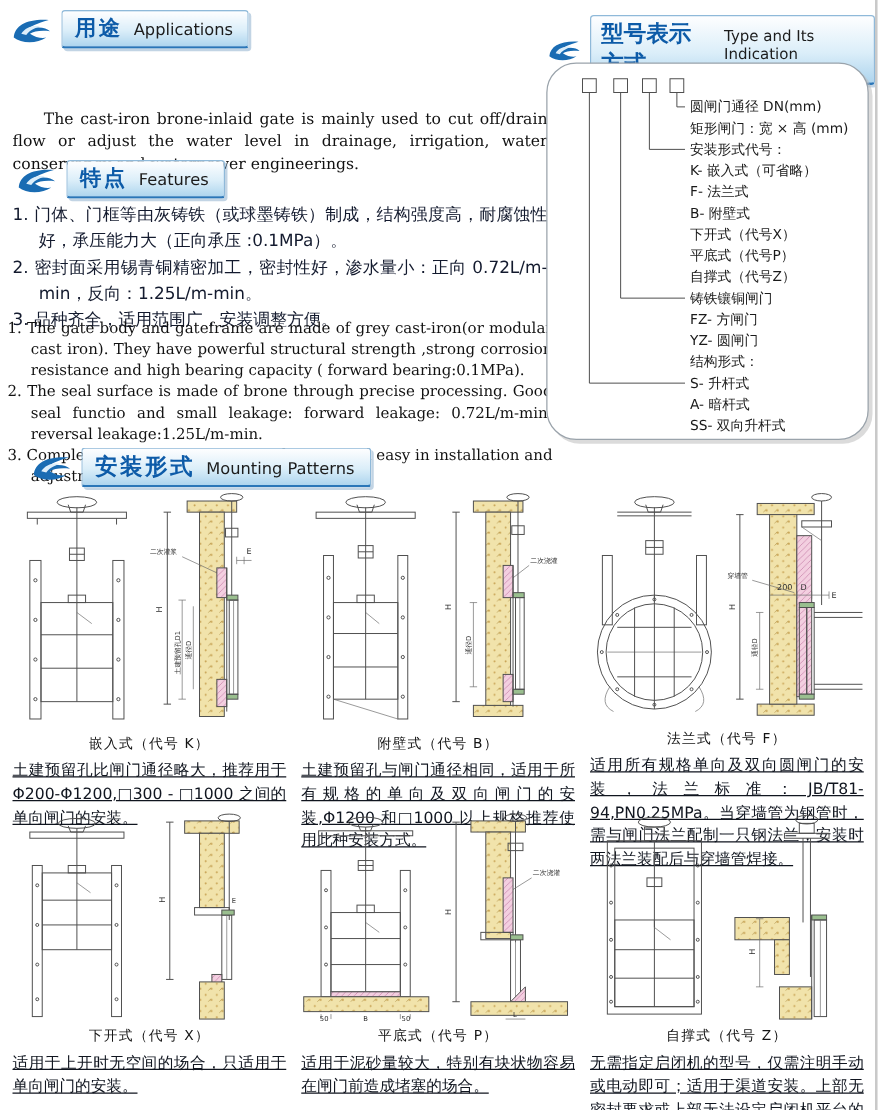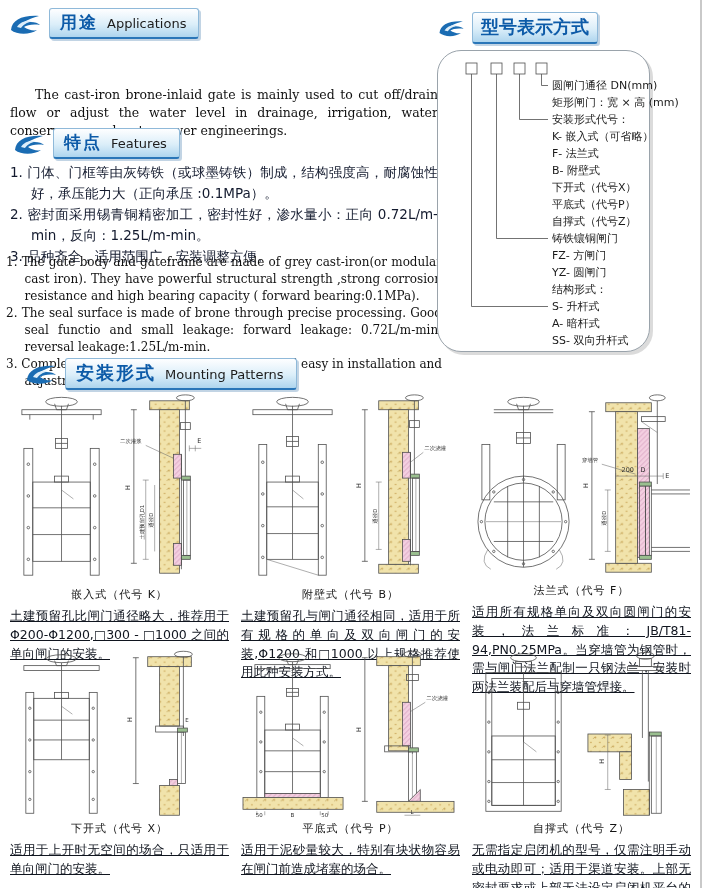--- a/index.html
+++ b/index.html
@@ -21,21 +21,21 @@
   
   .para-zh { position:absolute; font-size:13.5px; line-height:1.6; color:#131a2e; text-align:justify; text-indent:2em; }
   .para-en { position:absolute; font-size:12.5px; line-height:1.45; color:#111; text-align:justify; text-indent:2em;
              font-family:"DejaVu Serif", serif; }
   .feat-list { position:absolute; }
   .feat-list .item { font-size:13.5px; line-height:1.55; color:#131a2e; text-align:justify;
                      padding-left:1.55em; text-indent:-1.55em; }
   .feat-list.en .item { font-size:12px; line-height:1.42; color:#111; font-family:"DejaVu Serif", serif; }
 
   
-  .type-box { position:absolute; left:437px; top:50px; width:213px; height:302px;
+  .type-box { position:absolute; left:437px; top:50px; width:258px; height:302px;
               border:1.5px solid #9aa3ab; border-radius:24px; background:#fff;
               box-shadow:3px 3px 0 rgba(190,190,190,.55); }
   .type-box svg { position:absolute; left:0; top:0; }
   .tree-labels { position:absolute; left:114px; top:26px; width:140px; }
   .tree-labels .row { font-size:11px; line-height:17px; color:#1a1a1a; white-space:nowrap; }
 
   
   .pat-row { position:absolute; display:flex; }
   .pat-cell { width:231px; padding:0 6px; }
   .dwgs { display:flex; justify-content:center; align-items:flex-start; gap:4px; }
@@ -102,20 +102,21 @@
     <div class="item">3. Complete in varieties, vast in application and easy in installation and adjustment.</div>
   </div>
 
   <div class="sec-hdr" style="left:437px; top:12px;">
     <svg class="logo" style="width:30px;height:20px" viewBox="0 0 36 24">
       <path d="M3 18 C4 8 14 3 31 4 C21 7 17 9 15 11 C23 9 29 10 32 13 C25 12 19 13 16 15 C20 18 26 19 29 18 C22 23 9 23 3 18 Z" fill="#1a6cb3" stroke="none"></path>
       <path d="M9 15 c3 -5 9 -7 15 -6 c-6 2 -9 4 -11 7 Z" fill="#ddeefa" stroke="none"></path>
     </svg>
     <span class="hdr-bar" style="padding:2px 8px 3px 8px">
       <span class="hdr-zh big" style="letter-spacing:0">型号表示方式</span>
+      <span class="hdr-en" style="font-size:12px">Type and Its Indication</span>
     </span>
   </div>
 
   <div class="type-box">
     <svg width="258" height="302" viewBox="0 0 258 302" class="dwg">
       <rect x="28" y="12" width="11" height="11"></rect>
       <rect x="53" y="12" width="11" height="11"></rect>
       <rect x="76" y="12" width="11" height="11"></rect>
       <rect x="98" y="12" width="11" height="11"></rect>
       <polyline points="103.5,23 103.5,34.5 110,34.5"></polyline>

